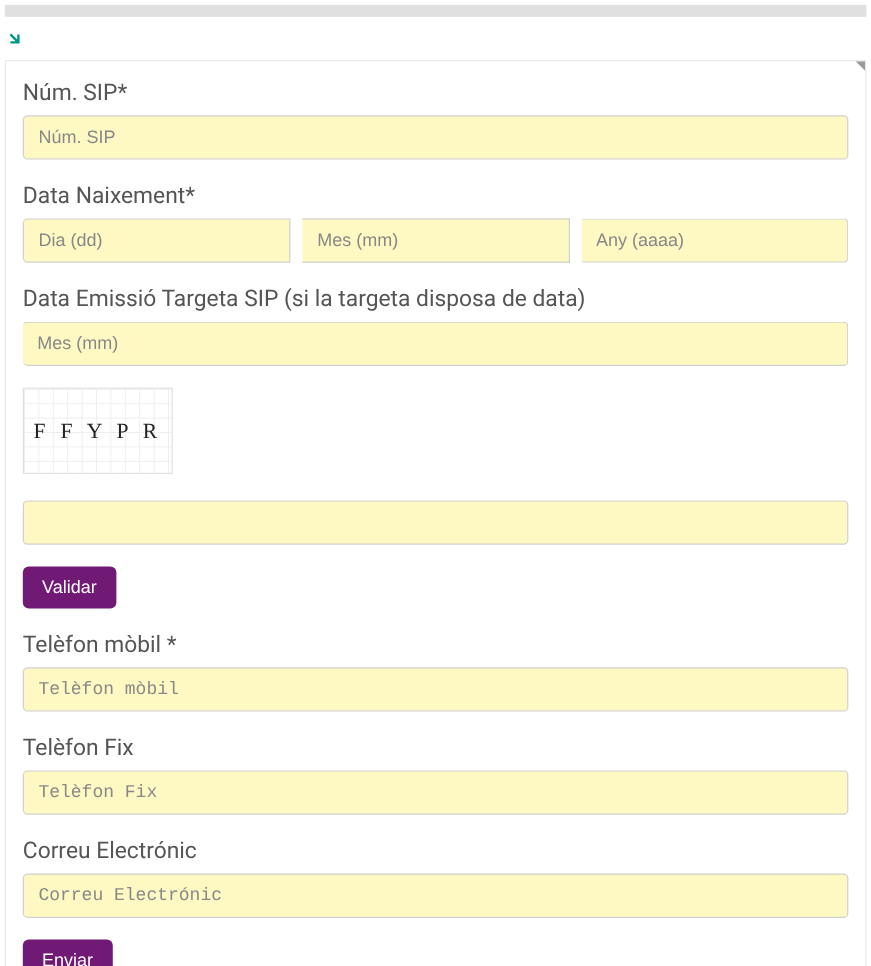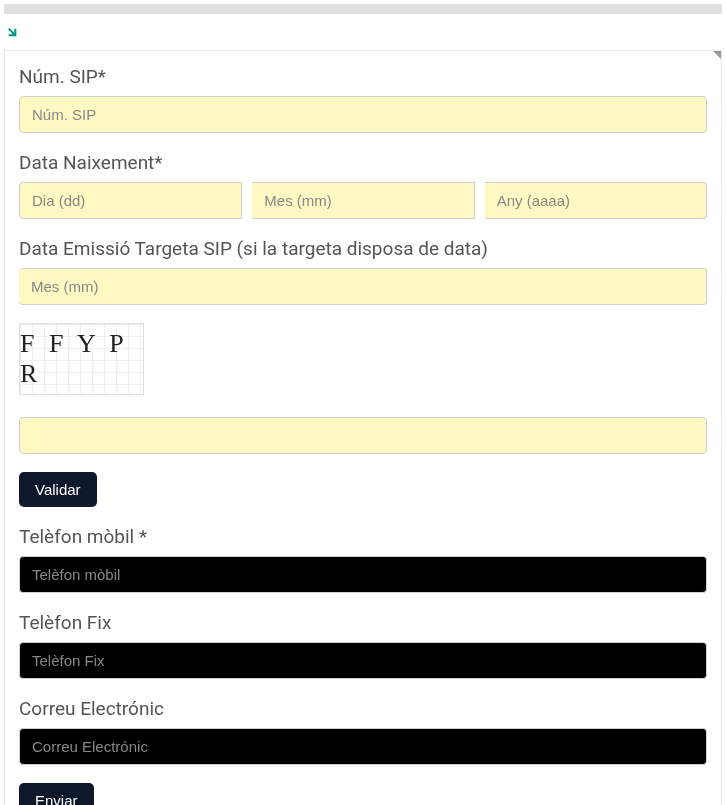--- a/index.html
+++ b/index.html
@@ -52,22 +52,23 @@
       padding: 9px 12px;
       font-size: 15px;
       color: #333;
       margin-bottom: 18px;
       background: #fef9c3;
     }
     .text-input::placeholder {
       color: #888;
     }
     .text-input:disabled {
-      background: #000000;
+      background: #fef9c3;
       color: #888;
+      font-family: Liberation Mono, monospace;
     }
     .input-third {
       flex: 1;
       border-radius: 0;
       margin-bottom: 0;
     }
     .input-third:first-child {
       border-top-left-radius: 4px;
       border-bottom-left-radius: 4px;
     }
@@ -102,26 +103,26 @@
         linear-gradient(90deg, #eee 1px, transparent 1px);
       background-size: 12px 12px;
       display: flex;
       align-items: center;
       justify-content: center;
       margin-bottom: 22px;
       position: relative;
     }
     .captcha-text {
       font-family: "Times New Roman", serif;
-      font-size: 26px;
+      font-size: 18px;
       letter-spacing: 4px;
       color: #222;
     }
     .btn {
-      background: #0f172a;
+      background: #701a75;
       color: #fff;
       border: none;
       border-radius: 5px;
       padding: 9px 16px;
       font-size: 15px;
       cursor: pointer;
       margin-bottom: 18px;
     }
     .scroll-indicator {
       position: absolute;

